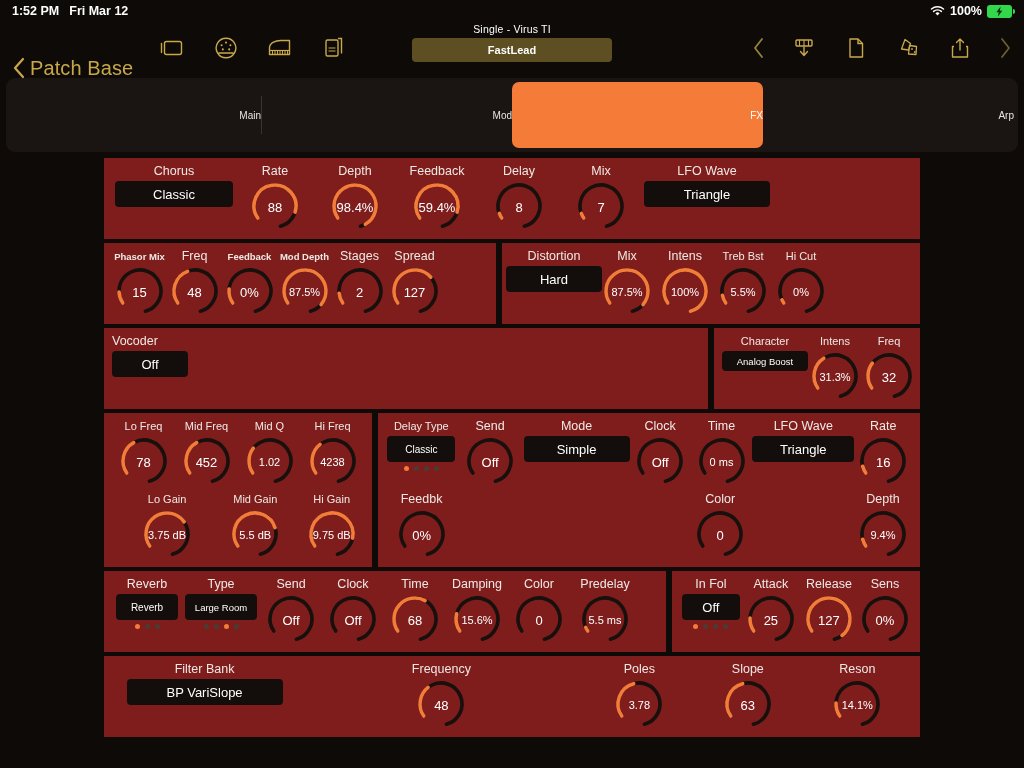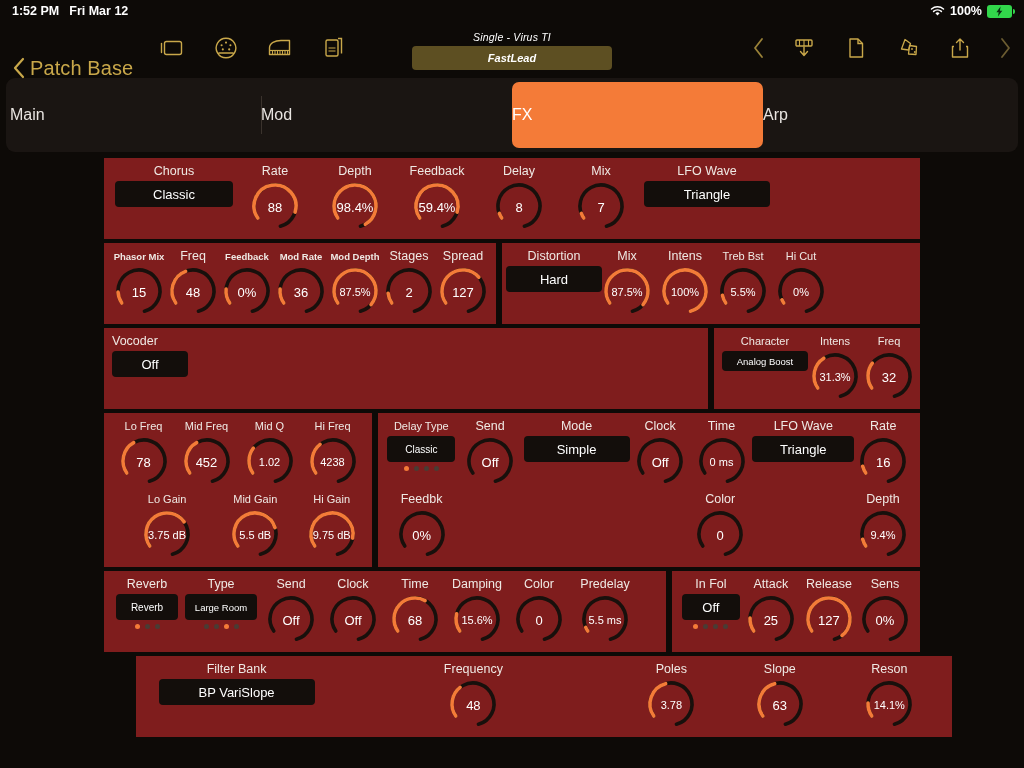--- a/index.html
+++ b/index.html
@@ -41,43 +41,43 @@
   }
   .back-group { display: flex; align-items: flex-start; gap: 4px; cursor: pointer; margin-top: 41px; }
   .chev-back { width: 14px; height: 22px; }
   .back-label { color: #c9a84a; font-size: 20px; letter-spacing: .1px; }
   .tb-icons-left { display: flex; align-items: center; gap: 28px; margin-left: 26px; }
   .tb-icon { width: 26px; height: 26px; display: flex; align-items: center; justify-content: center; cursor: pointer; }
   .tb-icon svg { display: block; }
 
   .patch-center {
     position: absolute; left: 50%; transform: translateX(-50%);
-    top: 8px; width: 240px; text-align: center; font-style: italic;
+    top: 0; width: 240px; text-align: center;
   }
   .patch-kind { color: #ffffff; font-size: 10.5px; margin-top: 1px; letter-spacing: .2px; }
   .patch-name-btn {
     margin-top: 3px; height: 24px; width: 200px; margin-left:auto; margin-right:auto;
     background: #5d4f22; border-radius: 4px;
     color: #ffffff; font-size: 11px; font-weight: bold;
     display: flex; align-items: center; justify-content: center;
     cursor: pointer;
   }
   .tb-icons-right { margin-left: auto; display: flex; align-items: center; gap: 26px; }
   .chev-nav { width: 13px; height: 24px; cursor: pointer; }
 
   
   .tabbar {
     margin: 4px 6px 0 6px;
     height: 74px; background: #1a1512; border-radius: 9px;
     display: flex; align-items: center; padding: 4px;
   }
   .tab {
     flex: 1; height: 100%;
-    display: flex; align-items: center; justify-content: flex-start;
-    color: #e8e4e0; font-size: 16px; border-radius: 7px; cursor: pointer;
+    display: flex; align-items: center; justify-content: flex-end;
+    color: #e8e4e0; font-size: 10px; border-radius: 7px; cursor: pointer;
     position: relative;
   }
   .tab + .tab::before {
     content: ""; position: absolute; left: 0; top: 14px; bottom: 14px;
     width: 1px; background: #3b332d;
   }
   .tab.active { background: #f47b38; color: #fff; }
   .tab.active::before, .tab.active + .tab::before { background: transparent; }
 
   
@@ -343,30 +343,20 @@
           <div class="lbl sm">Feedback</div>
           <div class="knob">
               <svg width="54" height="50" viewBox="0 0 54 50">
                 <path d="M 9.80 37.05 A 21 21 0 1 1 32.44 45.28" stroke="#18100c" stroke-width="3.6" fill="none" stroke-linecap="round"></path>
                 <path d="M 9.80 37.05 A 21 21 0 0 1 6.10 22.95" stroke="#f47b38" stroke-width="3.6" fill="none" stroke-linecap="round"></path>
               </svg>
               <div class="kval">0%</div>
             </div>
         </div>
         <div class="ctrl" style="width:55px;">
-          <div class="lbl sm">Mod Rate</div>
-          <div class="knob">
-              <svg width="54" height="50" viewBox="0 0 54 50">
-                <path d="M 9.80 37.05 A 21 21 0 1 1 32.44 45.28" stroke="#18100c" stroke-width="3.6" fill="none" stroke-linecap="round"></path>
-                <path d="M 9.80 37.05 A 21 21 0 0 1 6.10 22.95" stroke="#f47b38" stroke-width="3.6" fill="none" stroke-linecap="round"></path>
-              </svg>
-              <div class="kval">36</div>
-            </div>
-        </div>
-        <div class="ctrl" style="width:55px;">
           <div class="lbl sm">Mod Depth</div>
           <div class="knob">
               <svg width="54" height="50" viewBox="0 0 54 50">
                 <path d="M 9.80 37.05 A 21 21 0 1 1 32.44 45.28" stroke="#18100c" stroke-width="3.6" fill="none" stroke-linecap="round"></path>
                 <path d="M 9.80 37.05 A 21 21 0 1 1 43.04 38.55" stroke="#f47b38" stroke-width="3.6" fill="none" stroke-linecap="round"></path>
               </svg>
               <div class="kval sm">87.5%</div>
             </div>
         </div>
         <div class="ctrl" style="width:55px;">
@@ -774,21 +764,21 @@
                 <path d="M 9.80 37.05 A 21 21 0 1 1 32.44 45.28" stroke="#18100c" stroke-width="3.6" fill="none" stroke-linecap="round"></path>
               </svg>
               <div class="kval">0%</div>
             </div>
         </div>
       </div>
     </div>
   </div>
 
   <div class="row">
-    <div class="panel" style="width:816px;margin-left:32px;">
+    <div class="panel" style="width:816px;">
       <div class="ctrls" style="gap:0;">
         <div class="ctrl" style="width:186px;">
           <div class="lbl">Filter Bank</div>
           <div class="dd" style="width:156px;">BP VariSlope</div>
         </div>
         <div class="ctrl" style="width:290px;">
           <div class="lbl">Frequency</div>
           <div class="knob">
               <svg width="54" height="50" viewBox="0 0 54 50">
                 <path d="M 9.80 37.05 A 21 21 0 1 1 32.44 45.28" stroke="#18100c" stroke-width="3.6" fill="none" stroke-linecap="round"></path>

